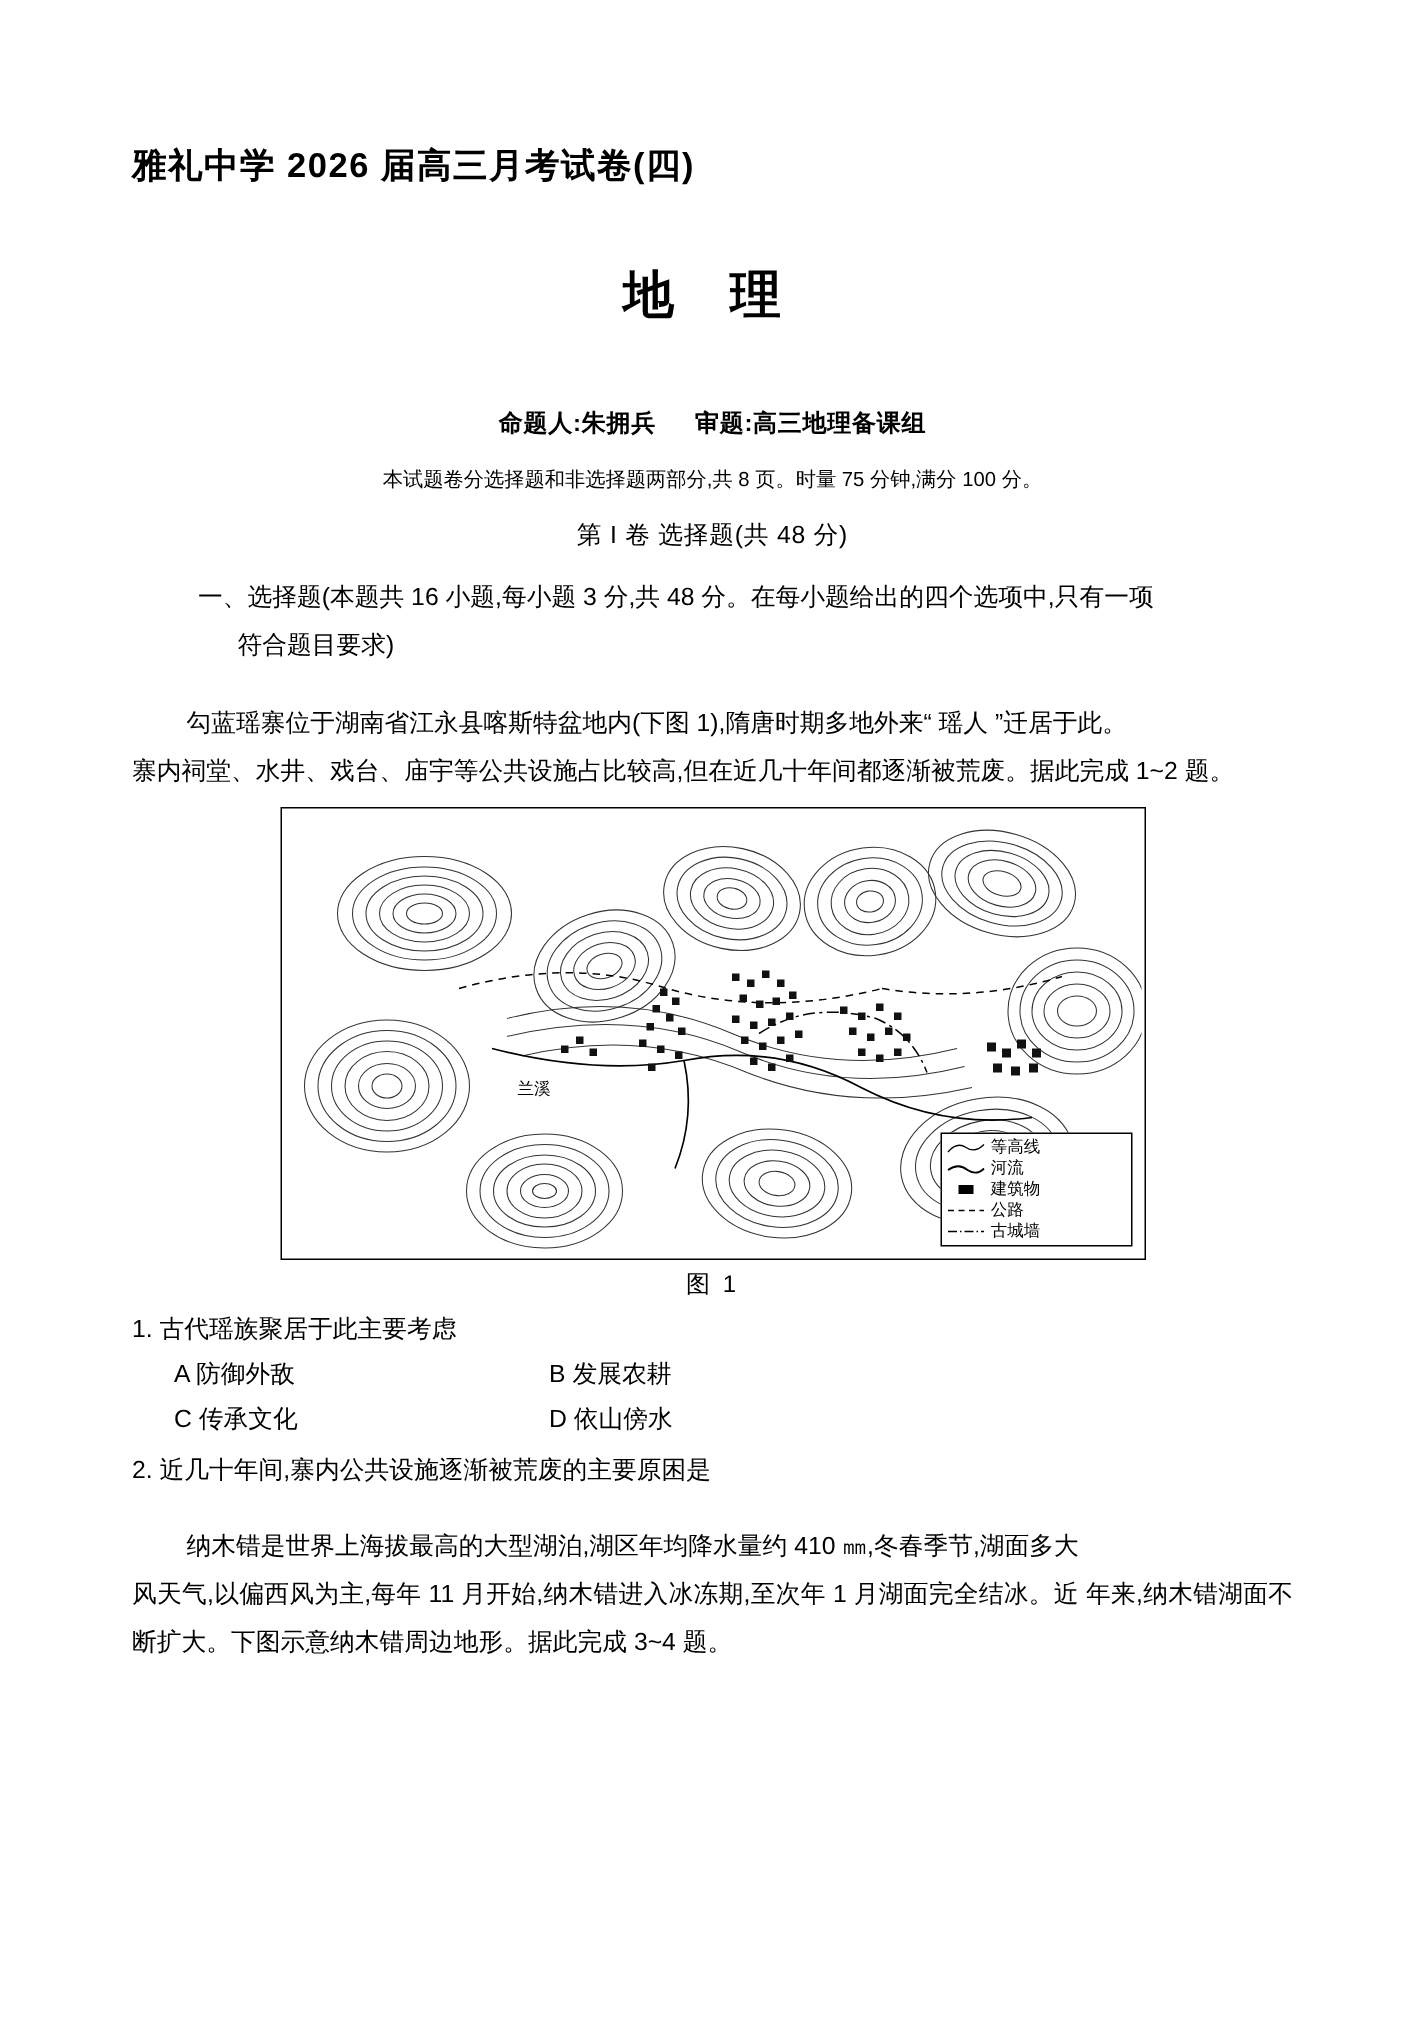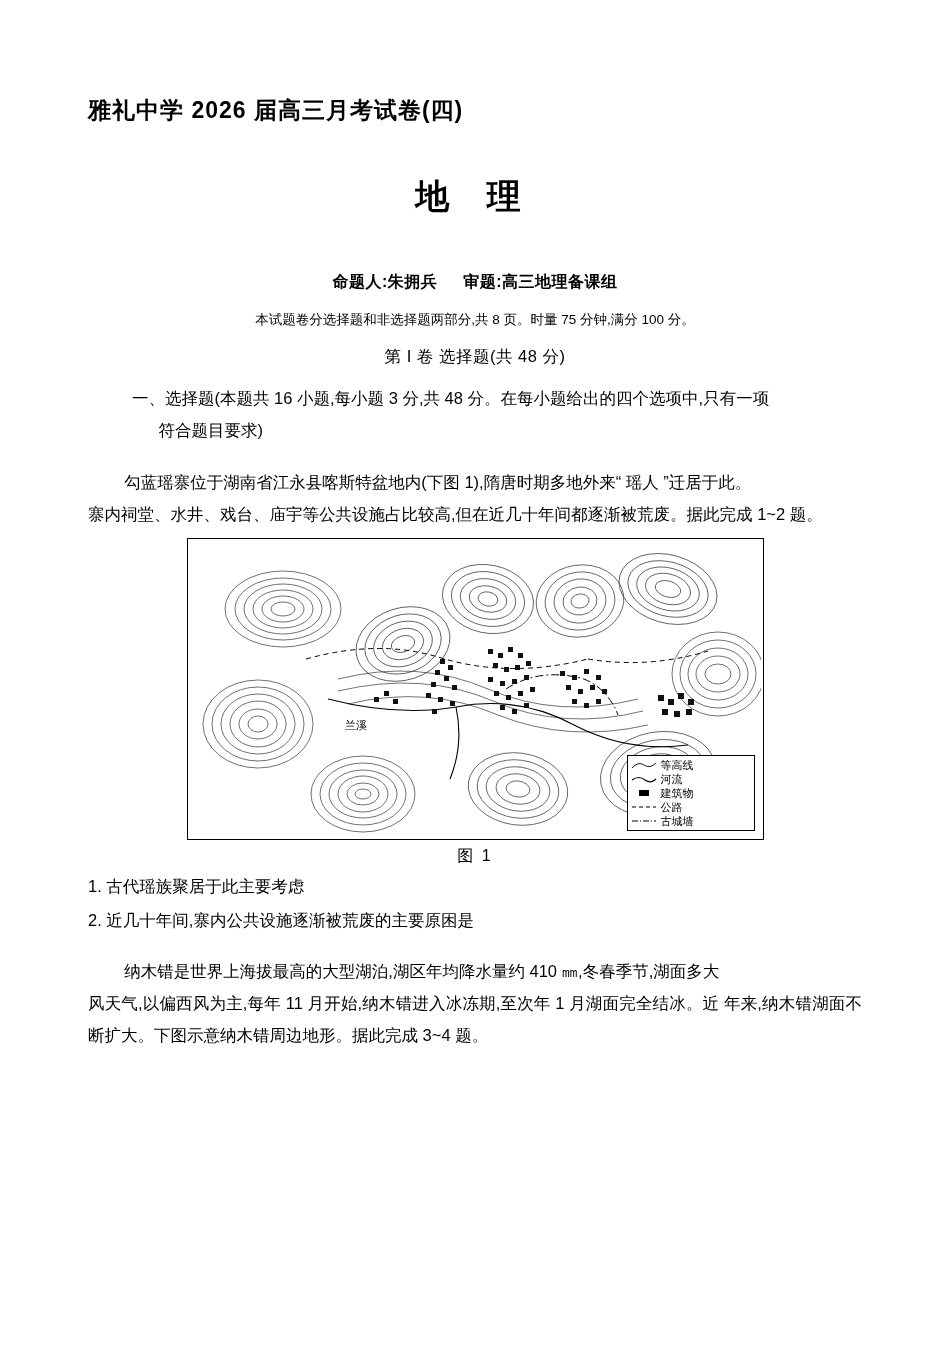--- a/index.html
+++ b/index.html
@@ -378,20 +378,30 @@
             <path d="M1 5 H25" stroke="#000" fill="none" stroke-width="1" stroke-dasharray="6 2 1 2"></path>
           </svg>
           <span>古城墙</span>
         </div>
       </div>
     </div>
     <div class="fig-caption">图 1</div>
   </div>
 
   <div class="question">1. 古代瑶族聚居于此主要考虑</div>
+  <div class="opts">
+    <div class="opt-row">
+      <span class="opt-a">A 防御外敌</span>
+      <span>B 发展农耕</span>
+    </div>
+    <div class="opt-row">
+      <span class="opt-a">C 传承文化</span>
+      <span>D 依山傍水</span>
+    </div>
+  </div>
 
   <div class="question">2. 近几十年间,寨内公共设施逐渐被荒废的主要原困是</div>
 
   <div class="passage">
     <span class="indent">纳木错是世界上海拔最高的大型湖泊,湖区年均降水量约 410 ㎜,冬春季节,湖面多大</span>
     <span>风天气,以偏西风为主,每年 11 月开始,纳木错进入冰冻期,至次年 1 月湖面完全结冰。近</span>
     <span>年来,纳木错湖面不断扩大。下图示意纳木错周边地形。据此完成 3~4 题。</span>
   </div>
 
 </div>

